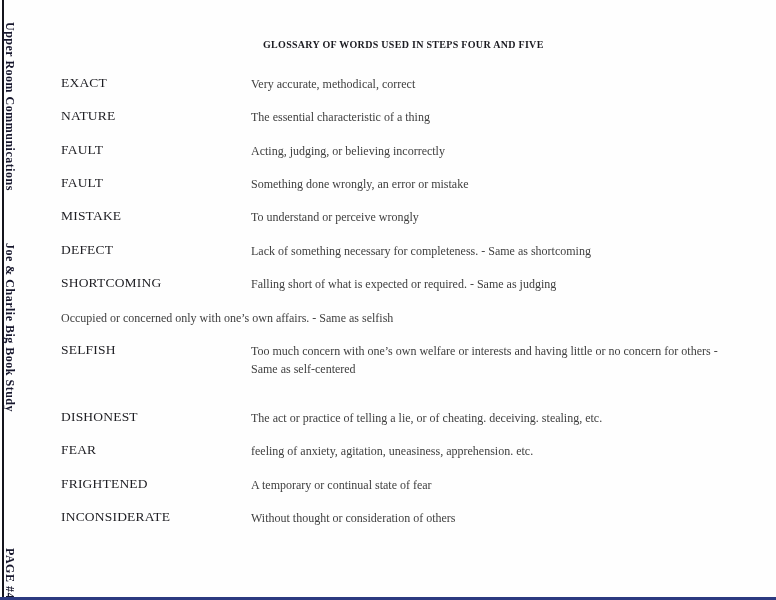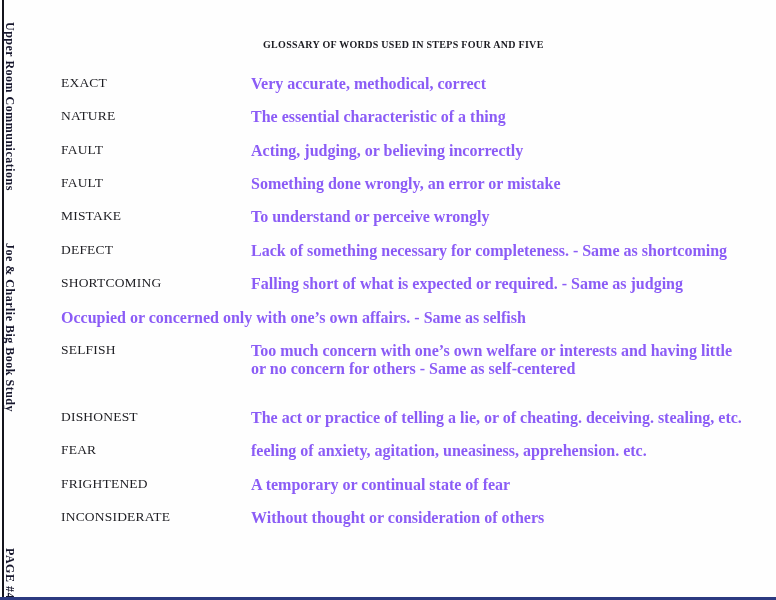--- a/index.html
+++ b/index.html
@@ -56,24 +56,23 @@
   .term {
     width: 190px;
     flex: 0 0 190px;
     font-size: 13.5px;
     letter-spacing: 0.2px;
     color: #1d1d22;
   }
   .definition {
     width: 492px;
     max-width: 492px;
-    font-size: 16px;
+    font-size: 12px;
     line-height: 18px;
-    color: #8b5cf6;
-    font-weight: bold;
+    color: #404040;
   }
   .bottom-bar {
     position: absolute;
     left: 0;
     bottom: 0;
     width: 776px;
     height: 3px;
   }
 </style>
 </head>

